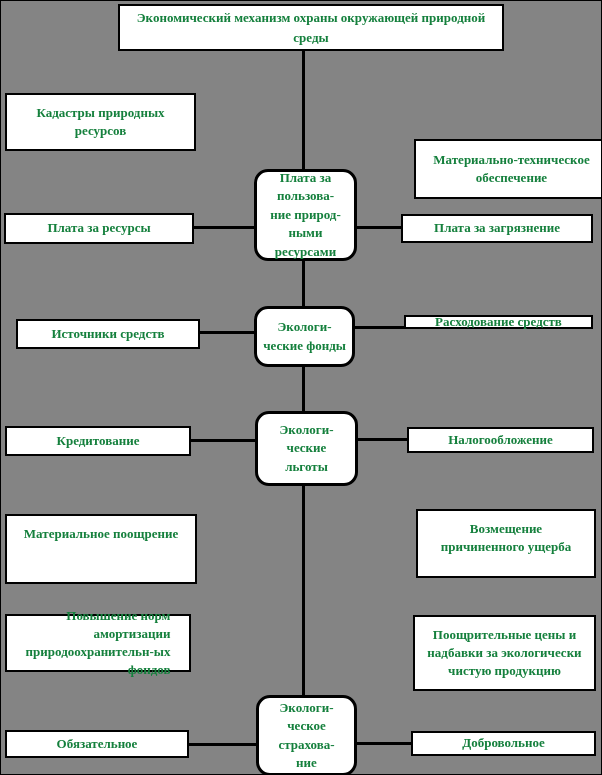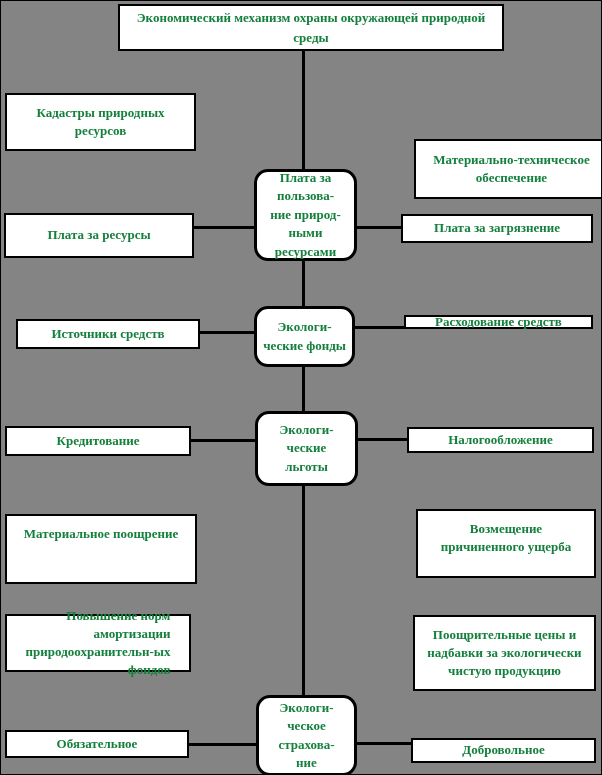--- a/index.html
+++ b/index.html
@@ -43,35 +43,35 @@
   #title{left:117px;top:3px;width:386px;height:47px;line-height:1.5;}
 
   
   #c1{left:253px;top:168px;width:103px;height:92px;}
   #c2{left:253px;top:305px;width:101px;height:61px;}
   #c3{left:254px;top:410px;width:103px;height:75px;}
   #c4{left:255px;top:694px;width:101px;height:81px;}
 
   
   #l1{left:4px;top:92px;width:191px;height:58px;}
-  #l2{left:3px;top:212px;width:190px;height:45px;}
+  #l2{left:3px;top:212px;width:190px;height:31px;}
   #l3{left:15px;top:318px;width:184px;height:30px;}
   #l4{left:4px;top:425px;width:186px;height:30px;}
   #l5{left:4px;top:513px;width:192px;height:70px;}
   #l6{left:4px;top:613px;width:186px;height:58px;text-align:right;}
   #l7{left:4px;top:729px;width:184px;height:28px;}
 
   
   #r1{left:413px;top:90px;width:195px;height:60px;margin-top:48px;}
   #r2{left:400px;top:213px;width:192px;height:29px;}
   #r3{left:403px;top:314px;width:189px;height:14px;}
   #r4{left:406px;top:426px;width:187px;height:26px;}
   #r5{left:415px;top:508px;width:180px;height:69px;}
   #r6{left:412px;top:614px;width:183px;height:76px;}
-  #r7{left:410px;top:730px;width:185px;height:25px;margin-top:7px;}
+  #r7{left:410px;top:730px;width:185px;height:25px;}
 
   
   #v1{left:301px;top:50px;width:3px;height:118px;}
   #v2{left:301px;top:260px;width:3px;height:45px;}
   #v3{left:301px;top:366px;width:3px;height:44px;}
   #v4{left:301px;top:485px;width:3px;height:209px;}
   #h2l{left:193px;top:225px;width:60px;height:3px;}
   #h2r{left:356px;top:225px;width:44px;height:3px;}
   #h3l{left:188px;top:330px;width:65px;height:3px;}
   #h3r{left:354px;top:325px;width:49px;height:3px;}

